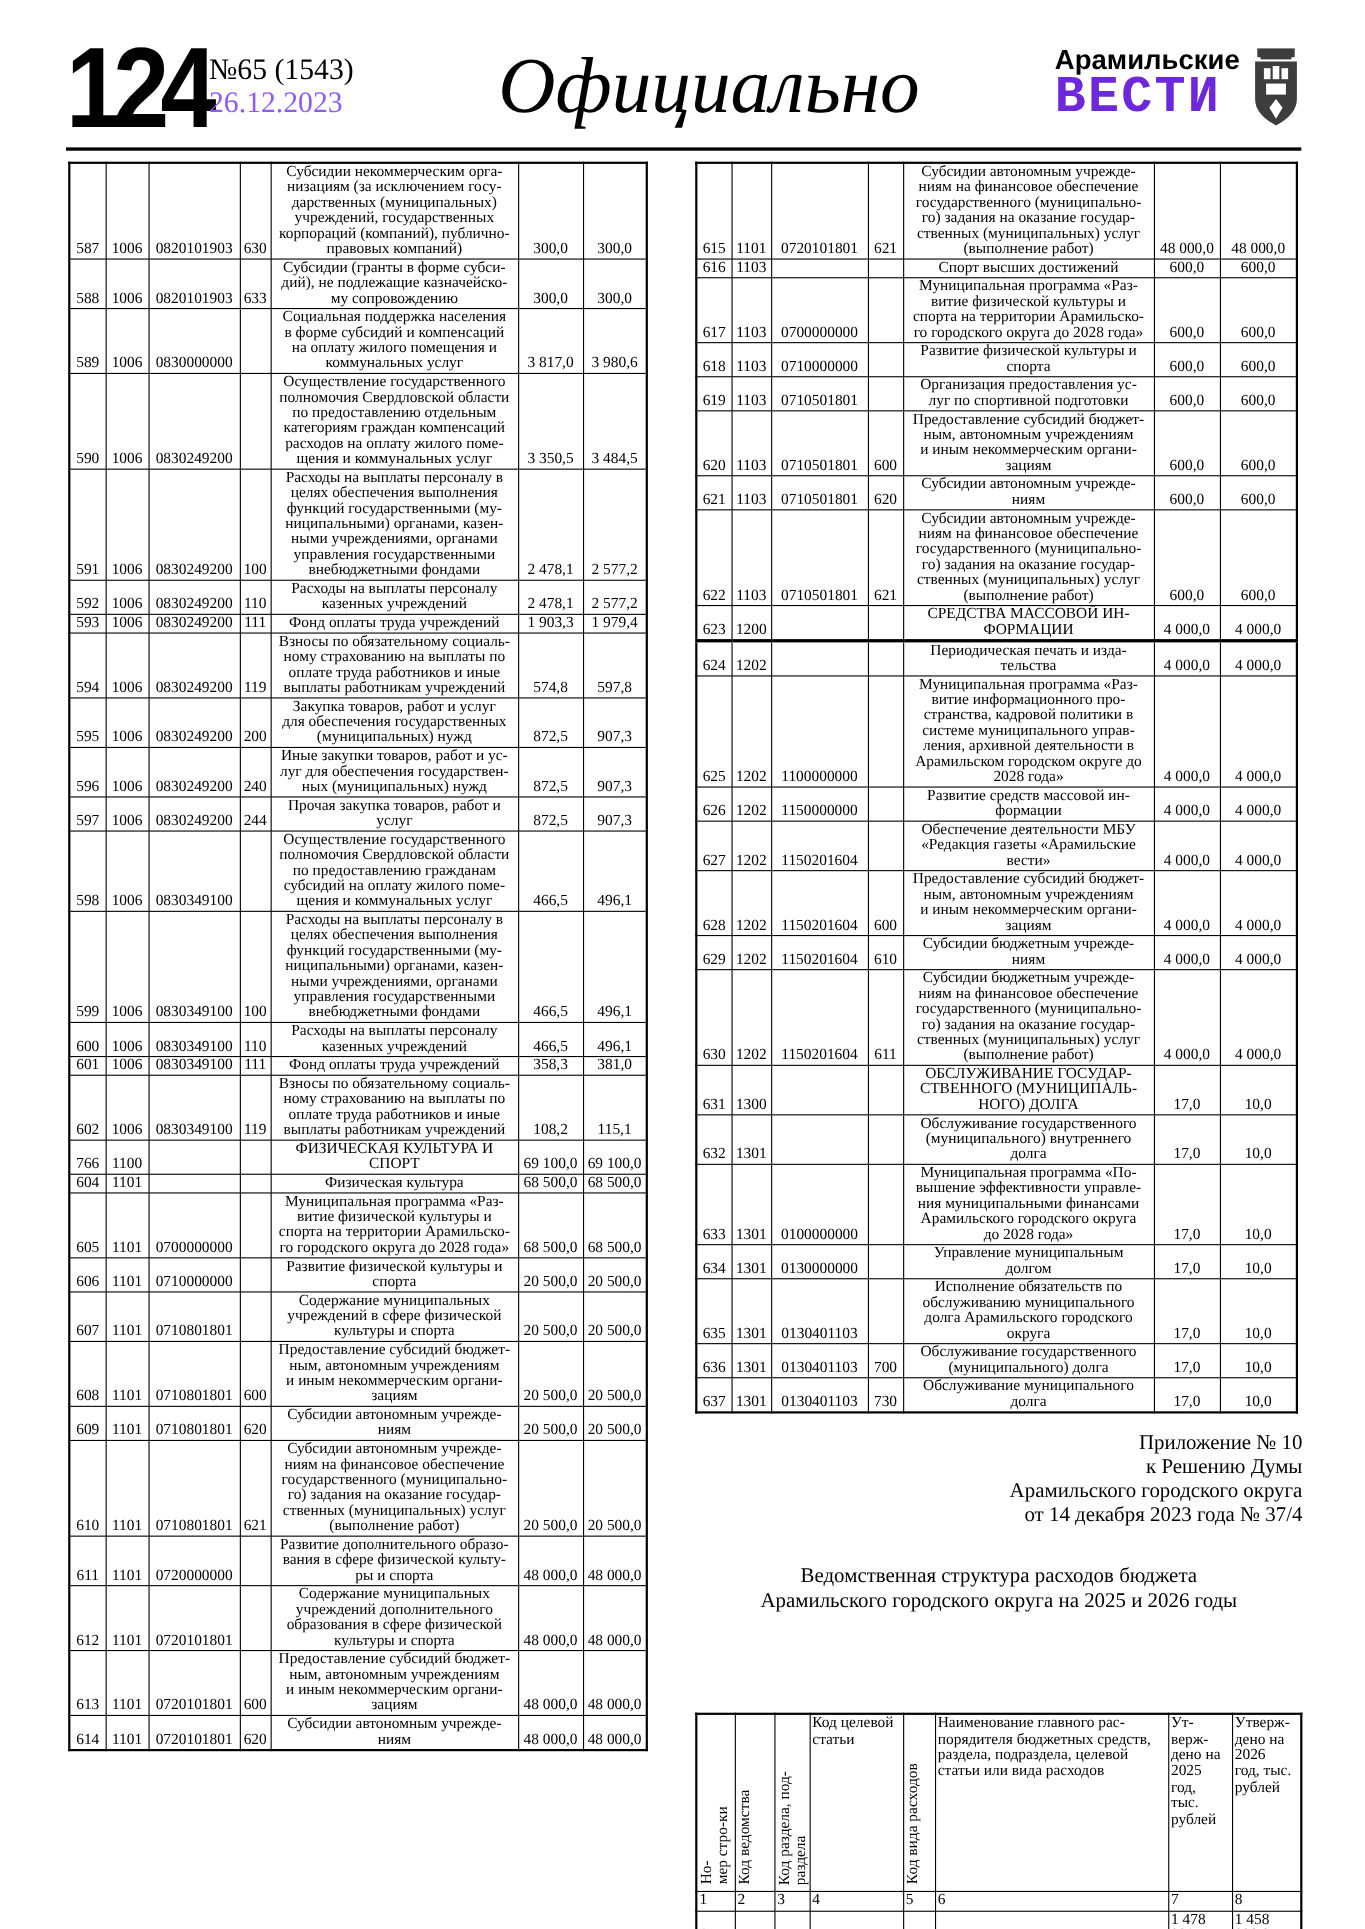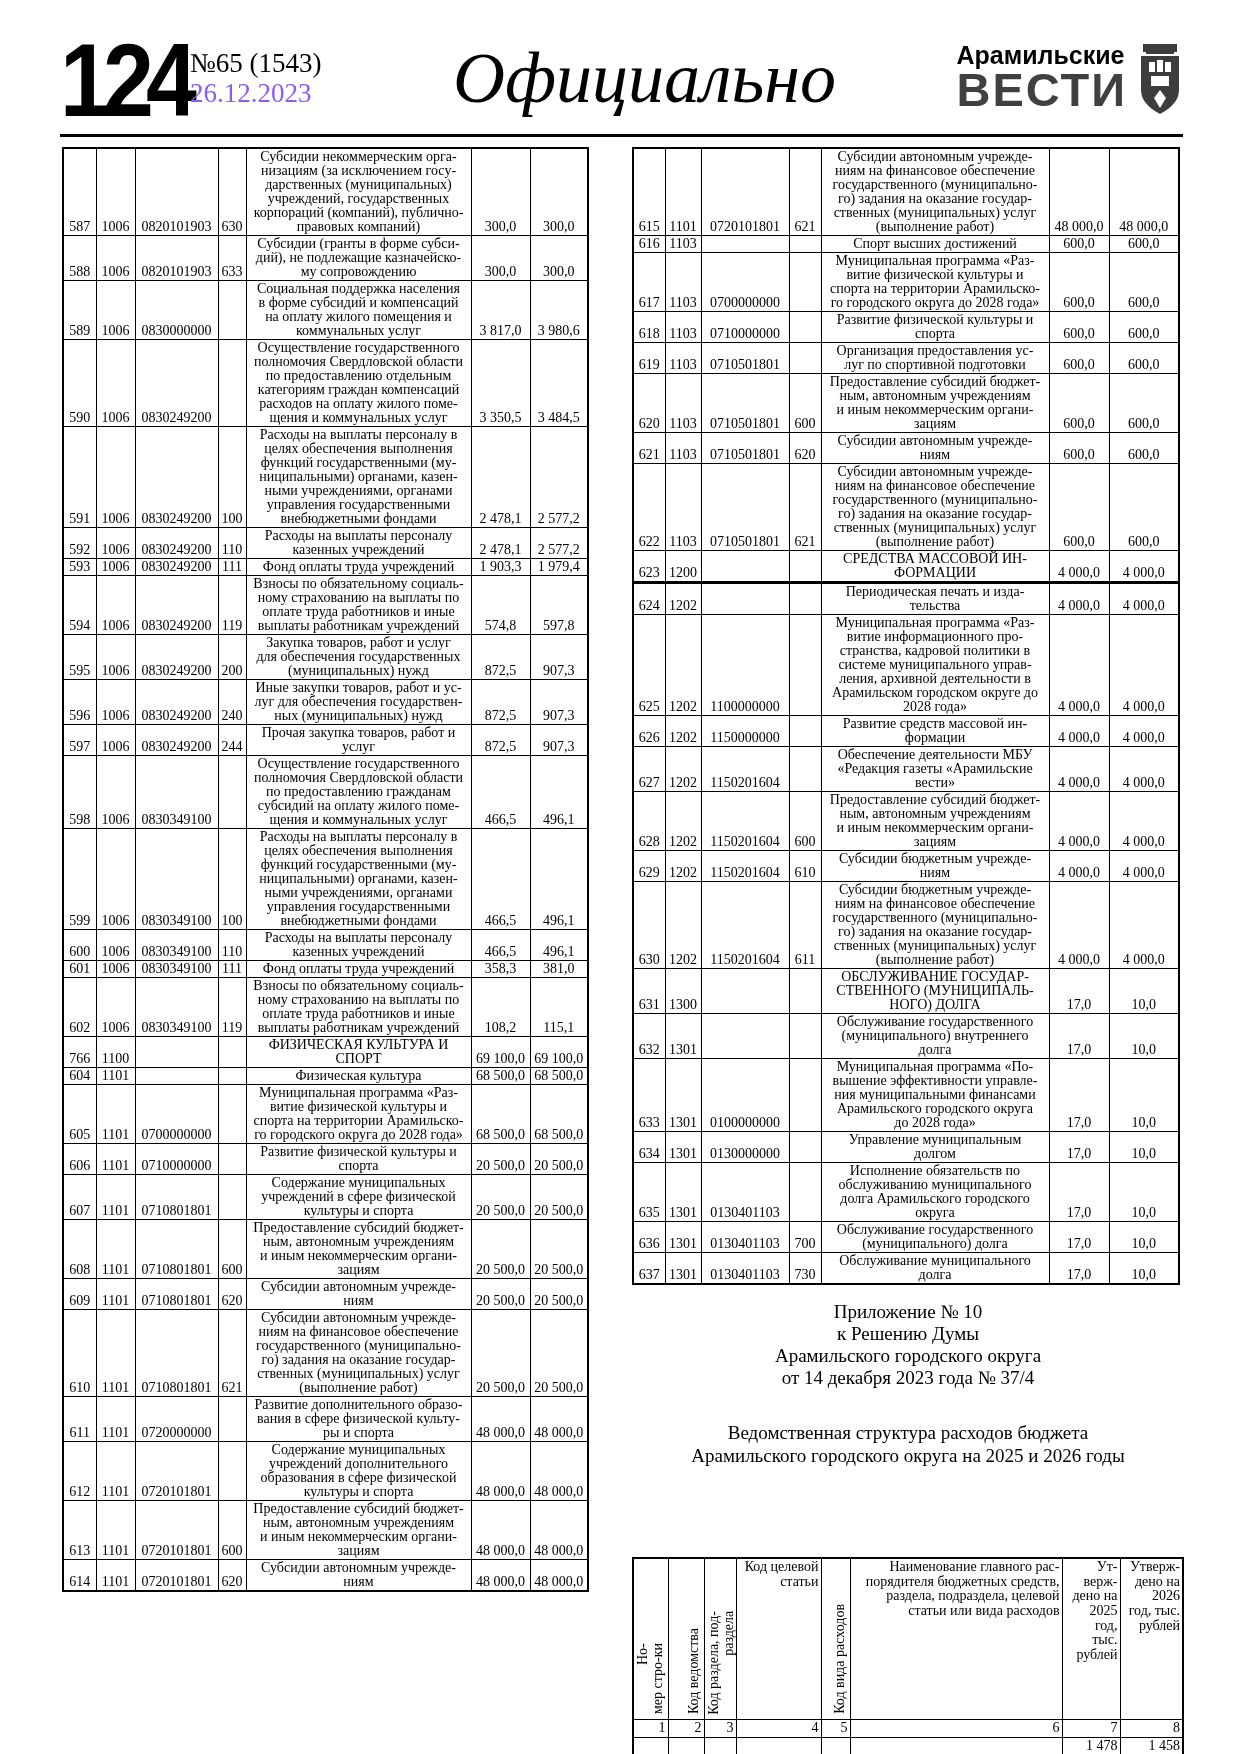--- a/index.html
+++ b/index.html
@@ -11,43 +11,43 @@
   .pagenum{position:absolute;left:0;top:-14px;font-family:"Liberation Sans","DejaVu Sans",sans-serif;
            font-weight:900;font-size:104px;line-height:104px;letter-spacing:-9px;transform:scaleX(.88);transform-origin:left;}
   .issue-block{position:absolute;left:130px;top:6px;line-height:30px;}
   .issue{font-size:27px;}
   .pubdate{font-size:27px;color:#8b5cf6;}
   .section-title{position:absolute;left:50%;top:6px;transform:translateX(-44%);
            font-style:italic;font-size:72px;line-height:60px;}
   .masthead{position:absolute;right:0;top:0;display:flex;align-items:flex-start;}
   .masthead-text{text-align:left;margin-right:10px;}
   .mh1{font-family:"Liberation Sans","DejaVu Sans",sans-serif;font-weight:bold;font-size:25px;line-height:26px;}
-  .mh2{font-family:Liberation Sans, sans-serif;font-weight:bold;font-size:47px;line-height:44px;
-       color:#404040;letter-spacing:2px;}
+  .mh2{font-family:Liberation Mono, monospace;font-weight:bold;font-size:47px;line-height:44px;
+       color:#6d28d9;letter-spacing:2px;}
   .crest{width:46px;height:74px;}
   .toprule{position:absolute;left:60px;top:134px;width:1123px;height:3px;background:#000;}
 
   
   .col-left{position:absolute;left:62px;top:147px;width:531px;}
   .col-right{position:absolute;left:632px;top:147px;width:552px;}
   table.budget{border-collapse:collapse;table-layout:fixed;border:2px solid #000;}
   table.budget td{border:1px solid #000;font-size:14px;line-height:1.0;padding:1px 2px;
                   vertical-align:bottom;text-align:center;overflow:hidden;}
   table.budget td.name{white-space:pre-line;vertical-align:middle;padding:1px 1px;}
   table.budget td.amt{white-space:nowrap;}
   tr.thick-after td{border-bottom:3px solid #000;}
 
   
-  .appendix{margin-top:16px;text-align:center;font-size:19px;line-height:22px;}
+  .appendix{margin-top:16px;text-align:right;font-size:19px;line-height:22px;}
   .struct-heading{margin-top:32px;text-align:center;font-size:19px;line-height:23px;white-space:pre-line;}
 
   
   table.vtab{border-collapse:collapse;table-layout:fixed;border:2px solid #000;margin-top:90px;width:550px;}
   table.vtab td,table.vtab th{border:1px solid #000;font-weight:normal;font-size:14px;line-height:1.05;
-        padding:1px 2px;text-align:right;vertical-align:bottom;overflow:hidden;margin-left:32px;}
+        padding:1px 2px;text-align:left;vertical-align:bottom;overflow:hidden;margin-left:32px;}
   table.vtab th.h{vertical-align:top;white-space:pre-line;}
   table.vtab th.v{vertical-align:bottom;height:158px;}
   .vert{writing-mode:vertical-rl;transform:rotate(180deg);white-space:pre-line;display:inline-block;
         max-height:152px;line-height:1.05;}
   table.vtab td.name{white-space:pre-line;}
   table.vtab td.amt{white-space:normal;}
 </style>
 </head>
 <body>
 

